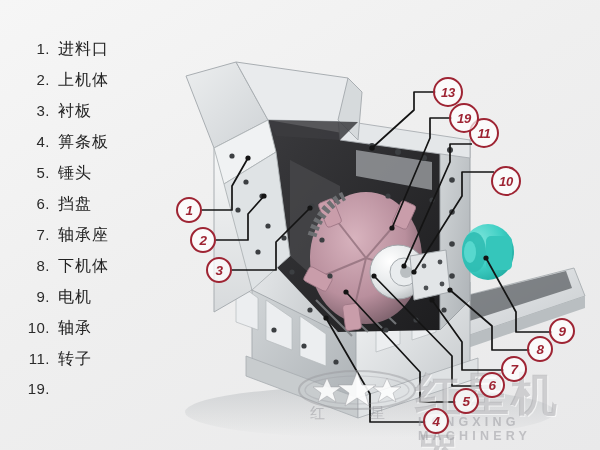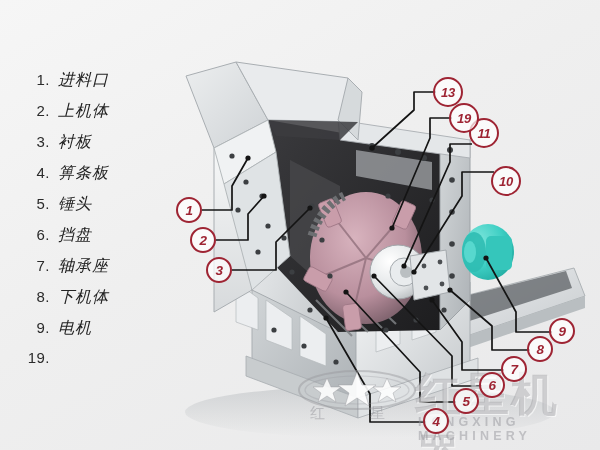--- a/index.html
+++ b/index.html
@@ -13,21 +13,21 @@
 
   
   .legend{position:absolute;left:0;top:0;width:160px;height:450px;
     display:flex;flex-direction:column;justify-content:center;
     padding-left:6px;box-sizing:border-box;z-index:40;}
   .leg-row{display:flex;align-items:baseline;height:31px;}
   .leg-num{width:44px;text-align:right;font-size:15px;color:#2b2b2b;
     letter-spacing:.5px;}
   .leg-dot{width:8px;text-align:left;font-size:15px;color:#2b2b2b;}
   .leg-txt{font-size:16px;color:#222;letter-spacing:1px;
-    font-family:"DejaVu Sans","Liberation Sans",sans-serif;font-style:italic;}
+    font-family:"DejaVu Sans","Liberation Sans",sans-serif;}
 
   
   #art{position:absolute;left:0;top:0;width:600px;height:450px;z-index:10;}
 
   
   .callout{position:absolute;width:26px;height:26px;border-radius:50%;
     border:2.1px solid #9e2433;background:rgba(255,255,255,.72);
     color:#9e2433;font-size:13.5px;font-weight:bold;
     display:flex;align-items:center;justify-content:center;
     box-sizing:border-box;z-index:30;letter-spacing:-.3px;font-style:italic;}
@@ -93,20 +93,30 @@
     </div>
     <div class="leg-row">
       <span class="leg-num">8.</span>
       <span class="leg-dot"></span>
       <span class="leg-txt">下机体</span>
     </div>
     <div class="leg-row">
       <span class="leg-num">9.</span>
       <span class="leg-dot"></span>
       <span class="leg-txt">电机</span>
+    </div>
+    <div class="leg-row">
+      <span class="leg-num">10.</span>
+      <span class="leg-dot"></span>
+      <span class="leg-txt">轴承</span>
+    </div>
+    <div class="leg-row">
+      <span class="leg-num">11.</span>
+      <span class="leg-dot"></span>
+      <span class="leg-txt">转子</span>
     </div>
     <div class="leg-row">
       <span class="leg-num">19.</span>
       <span class="leg-dot"></span>
     </div>
   </div>
 
   <svg id="art" viewBox="0 0 600 450">
     <defs>
       <linearGradient id="gBody" x1="0" y1="0" x2="1" y2="1">

